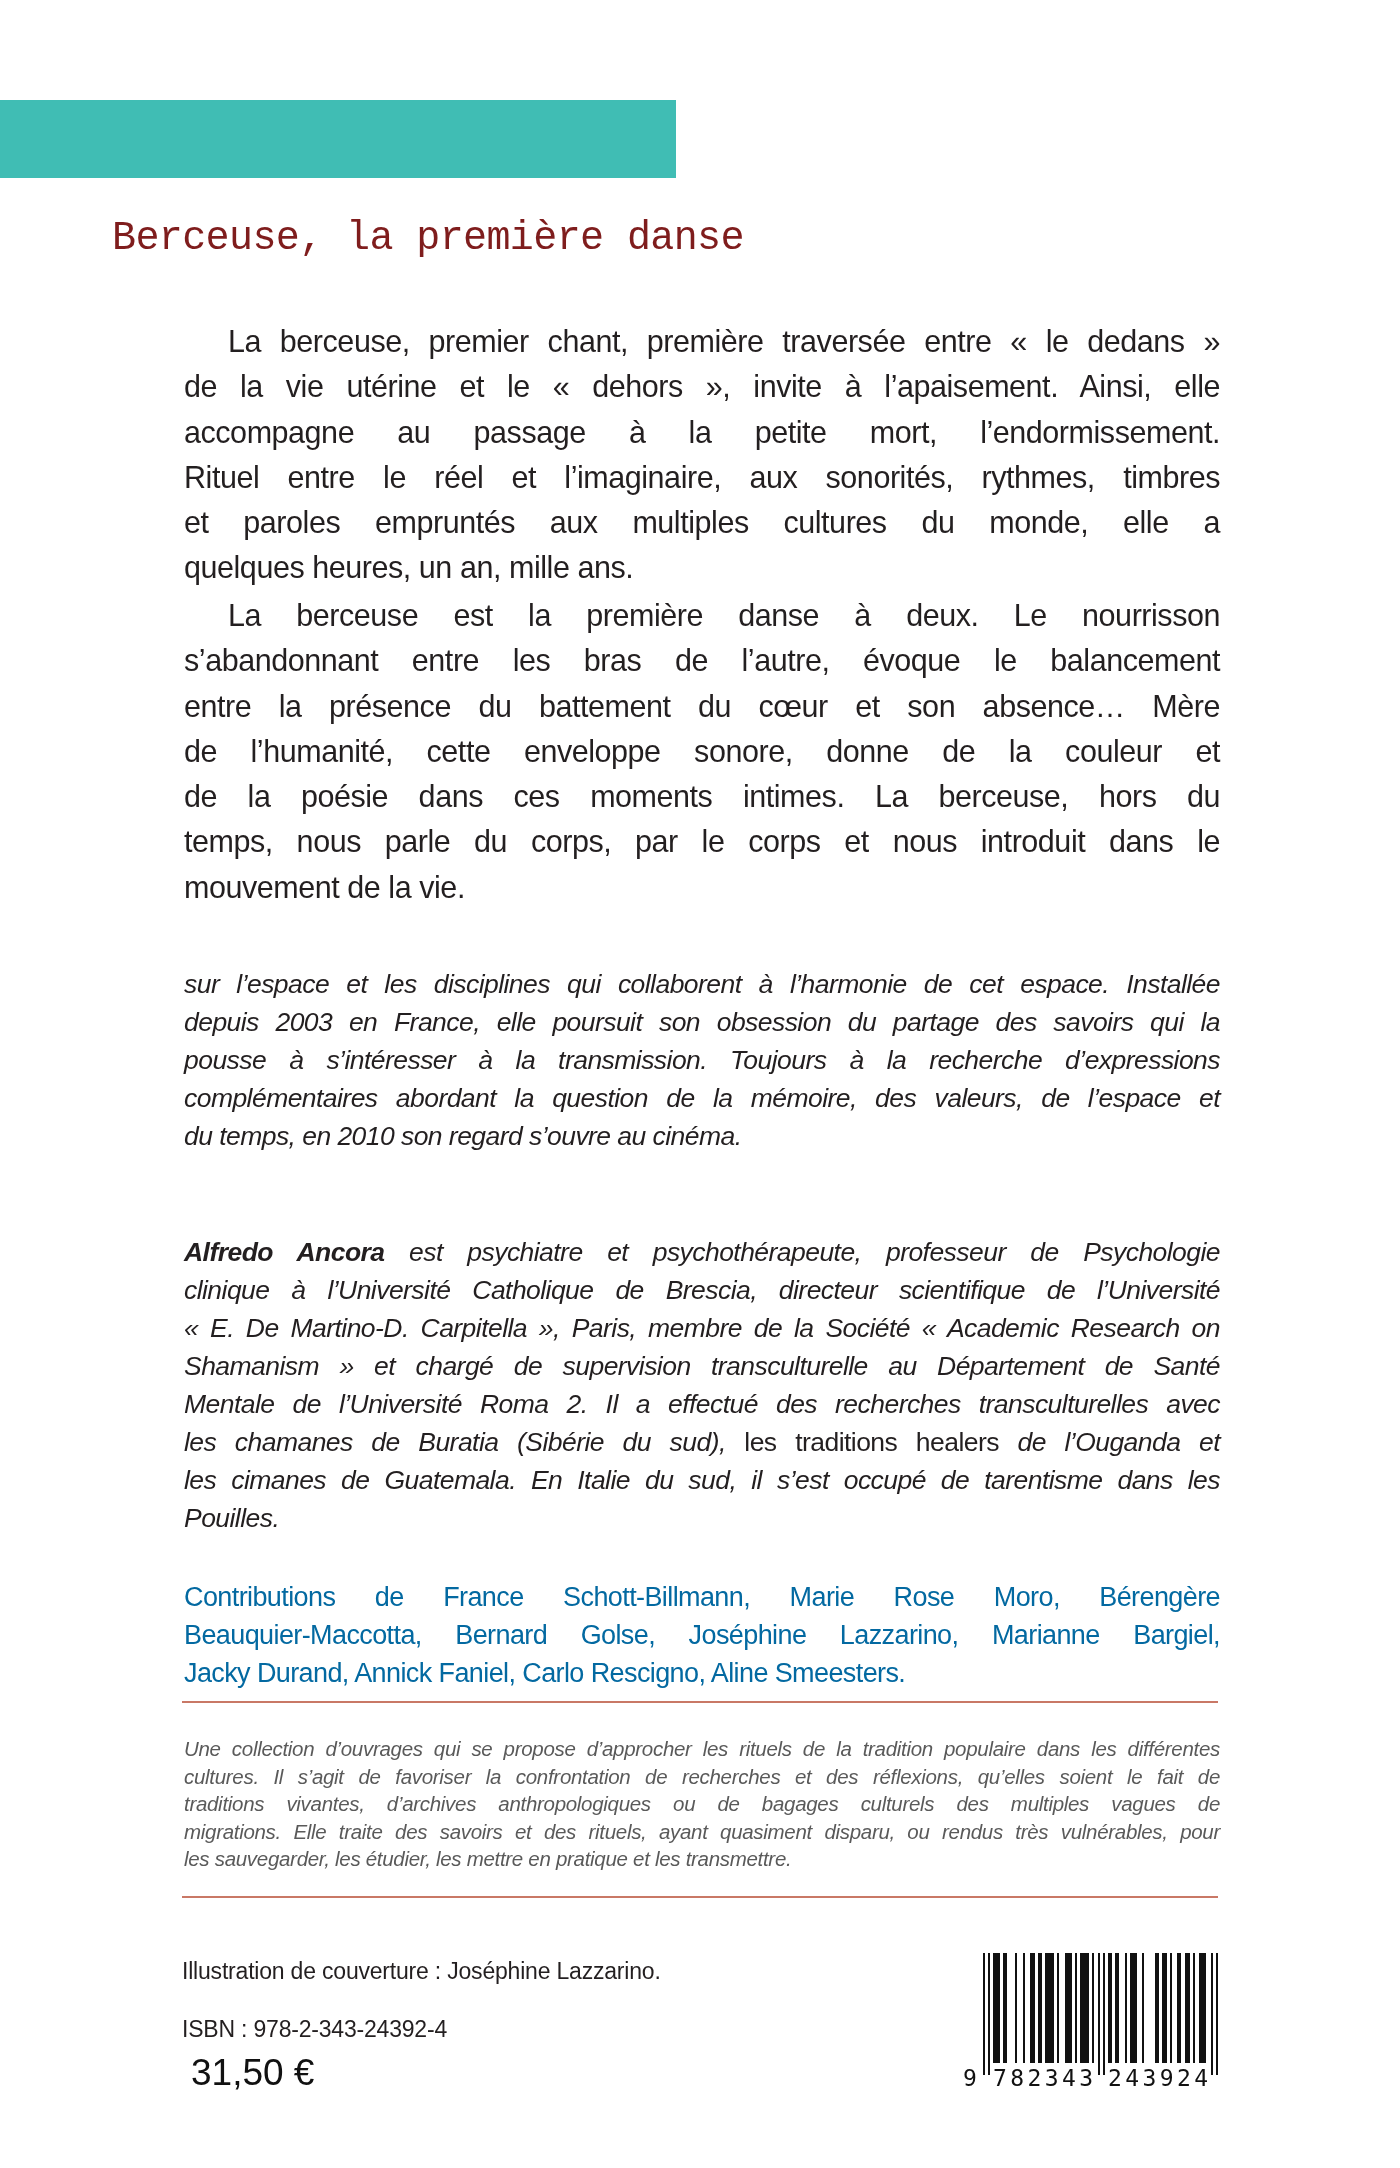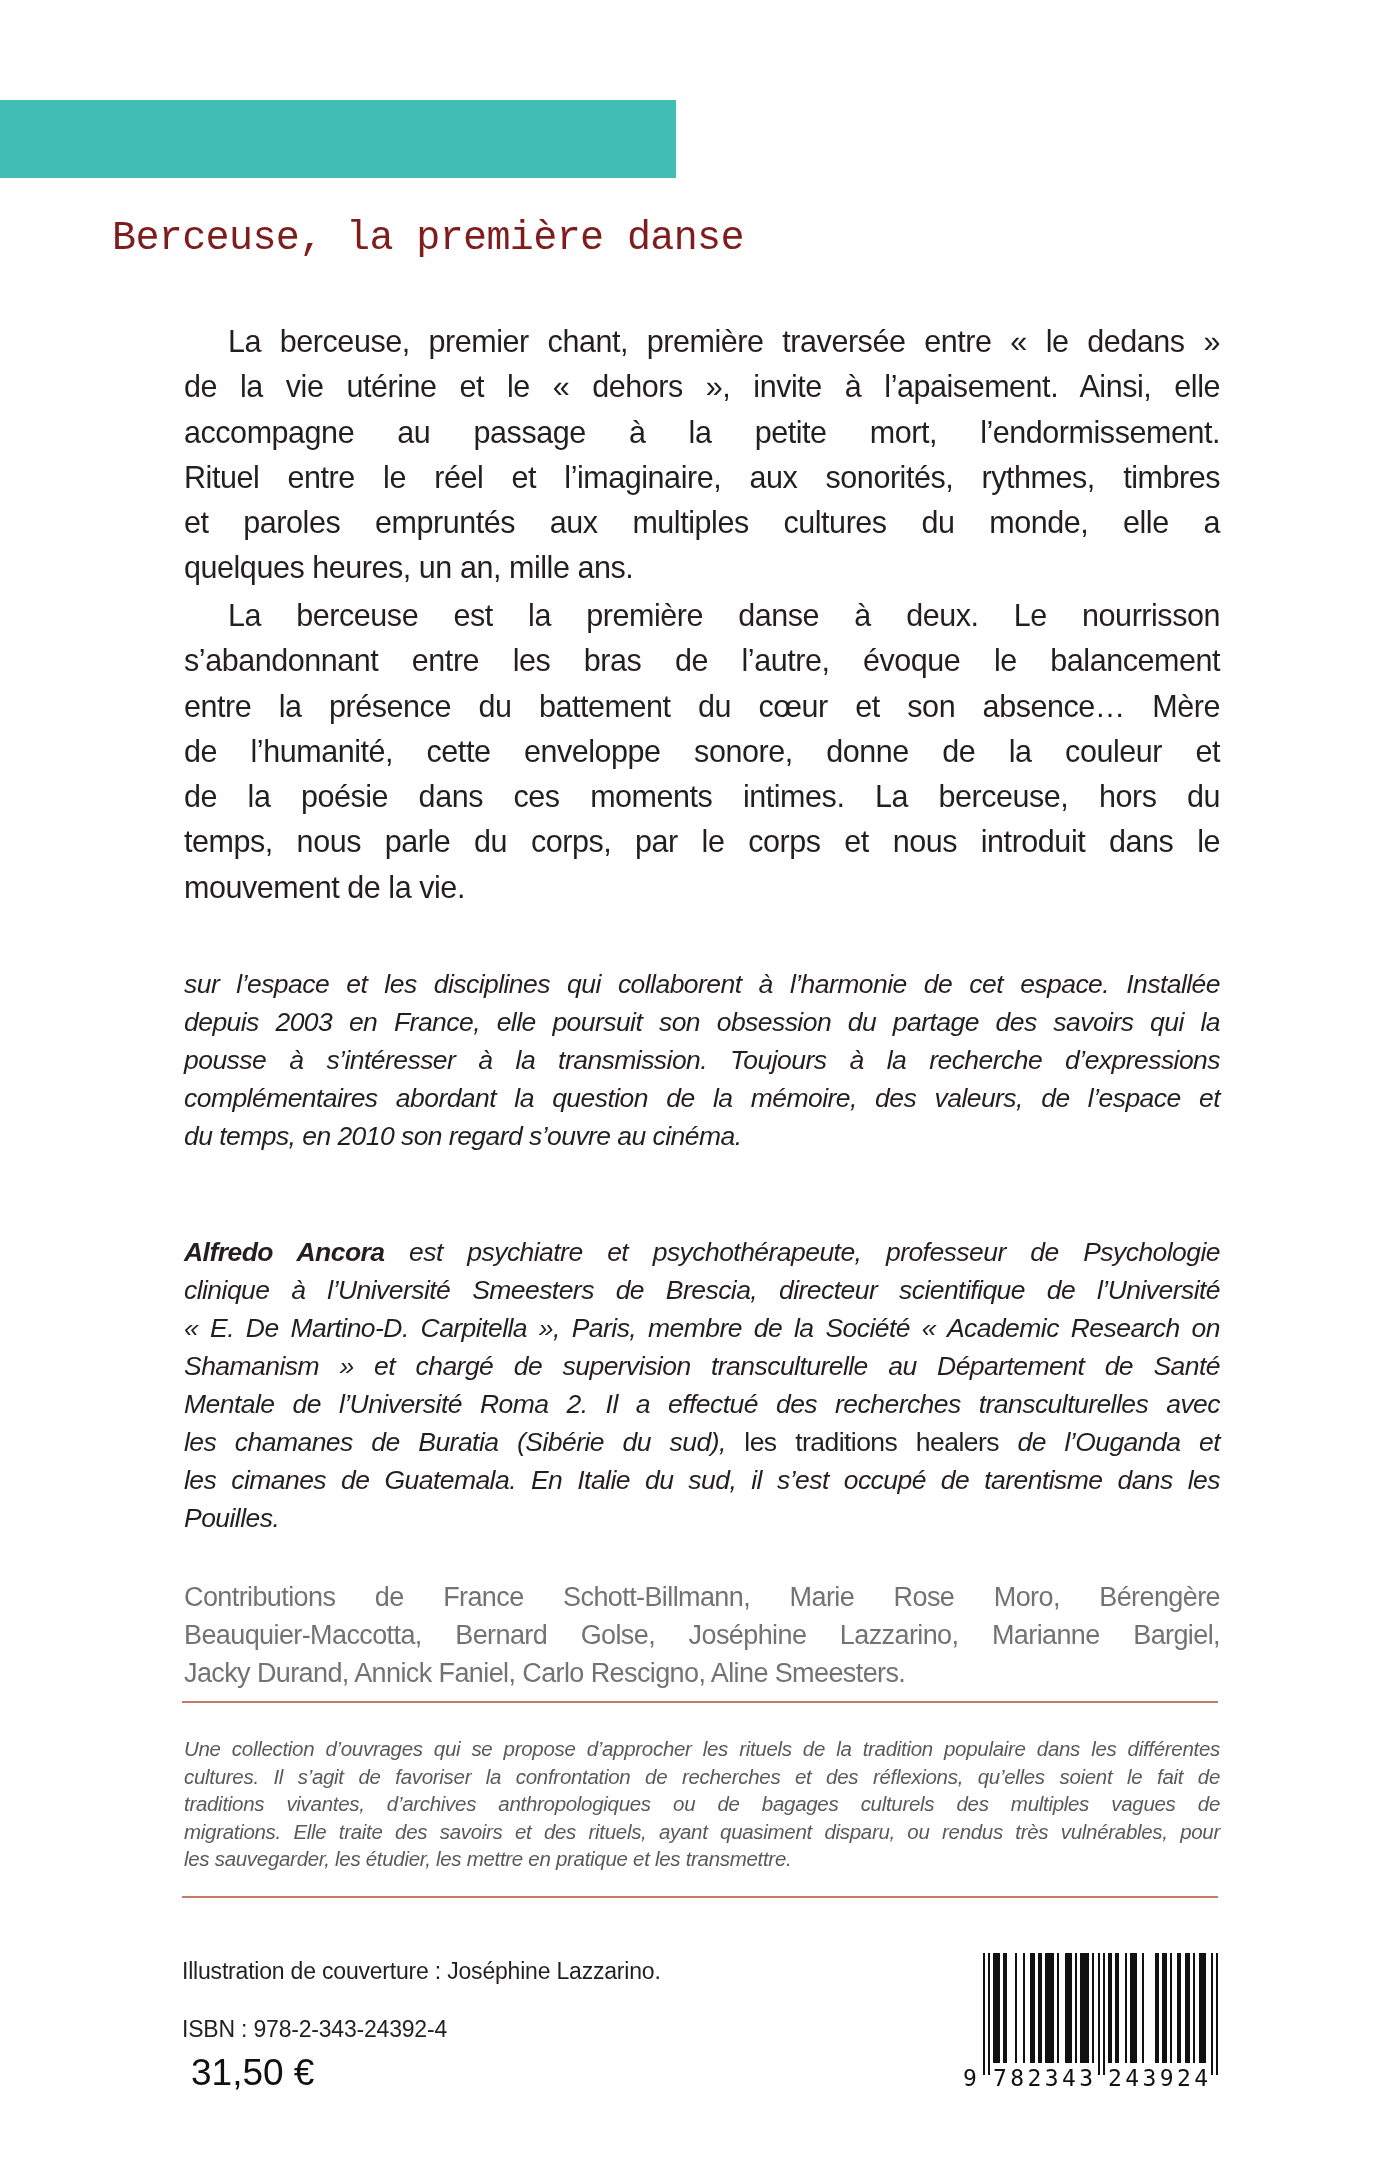--- a/index.html
+++ b/index.html
@@ -8,21 +8,21 @@
   .teal-bar { left:0; top:100px; width:676px; height:78px; background:#40bdb4; }
   .title { left:112px; top:203px; font-family:Liberation Mono, monospace; font-weight:200; font-size:40px; color:#7f1d1d; letter-spacing:-0.6px; white-space:nowrap; line-height:56px;margin-top:8px; }
   .block { left:184px; width:1036px; }
   .line { display:block; white-space:nowrap; text-align:justify; text-align-last:justify; overflow:visible; }
   .line.last { text-align-last:left; }
   .body-text { font-size:30.5px; line-height:45.3px; letter-spacing:-0.45px; color:#231f20; }
   .body-text .indent { padding-left:44px; }
   .bio { font-size:26.5px; line-height:38px; font-style:italic; letter-spacing:-0.55px; color:#231f20; }
   .bio b { font-weight:bold; }
   .bio .upright { font-style:normal; }
-  .contrib { font-size:27px; line-height:38px; letter-spacing:-0.6px; color:#737373; }
+  .contrib { font-size:27px; line-height:38px; letter-spacing:-0.6px; color:#0369a1; }
   .rule { left:182px; width:1036px; height:2px; background:#c97866; }
   .collection { font-size:20.5px; line-height:27.6px; font-style:italic; color:#5a5a5a; letter-spacing:-0.3px; }
   .footer-text { left:182px; font-size:23px; color:#231f20; white-space:nowrap; letter-spacing:-0.2px; }
   .price { left:191px; font-size:37px; color:#111; white-space:nowrap; }
   .barcode { left:960px; top:1950px; width:270px; height:145px; }
   .barcode-digits { font-family:"DejaVu Sans Mono", monospace; font-size:23px; fill:#111; }
 </style>
 </head>
 <body>
 
@@ -52,21 +52,21 @@
 <div class="abs block bio" style="top:965px;">
   <span class="line">sur l’espace et les disciplines qui collaborent à l’harmonie de cet espace. Installée</span>
   <span class="line">depuis 2003 en France, elle poursuit son obsession du partage des savoirs qui la</span>
   <span class="line">pousse à s’intéresser à la transmission. Toujours à la recherche d’expressions</span>
   <span class="line">complémentaires abordant la question de la mémoire, des valeurs, de l’espace et</span>
   <span class="line last">du temps, en 2010 son regard s’ouvre au cinéma.</span>
 </div>
 
 <div class="abs block bio" style="top:1233px;">
   <span class="line"><b>Alfredo Ancora</b><span> est psychiatre et psychothérapeute, professeur de Psychologie</span></span>
-  <span class="line">clinique à l’Université Smeesters de Brescia, directeur scientifique de l’Université</span>
+  <span class="line">clinique à l’Université Catholique de Brescia, directeur scientifique de l’Université</span>
   <span class="line">« E. De Martino-D. Carpitella », Paris, membre de la Société « Academic Research on</span>
   <span class="line">Shamanism » et chargé de supervision transculturelle au Département de Santé</span>
   <span class="line">Mentale de l’Université Roma 2. Il a effectué des recherches transculturelles avec</span>
   <span class="line"><span>les chamanes de Buratia (Sibérie du sud),</span><span class="upright"> les traditions healers </span><span>de l’Ouganda et</span></span>
   <span class="line">les cimanes de Guatemala. En Italie du sud, il s’est occupé de tarentisme dans les</span>
   <span class="line last">Pouilles.</span>
 </div>
 
 <div class="abs block contrib" style="top:1578px;">
   <span class="line">Contributions de France Schott-Billmann, Marie Rose Moro, Bérengère</span>

